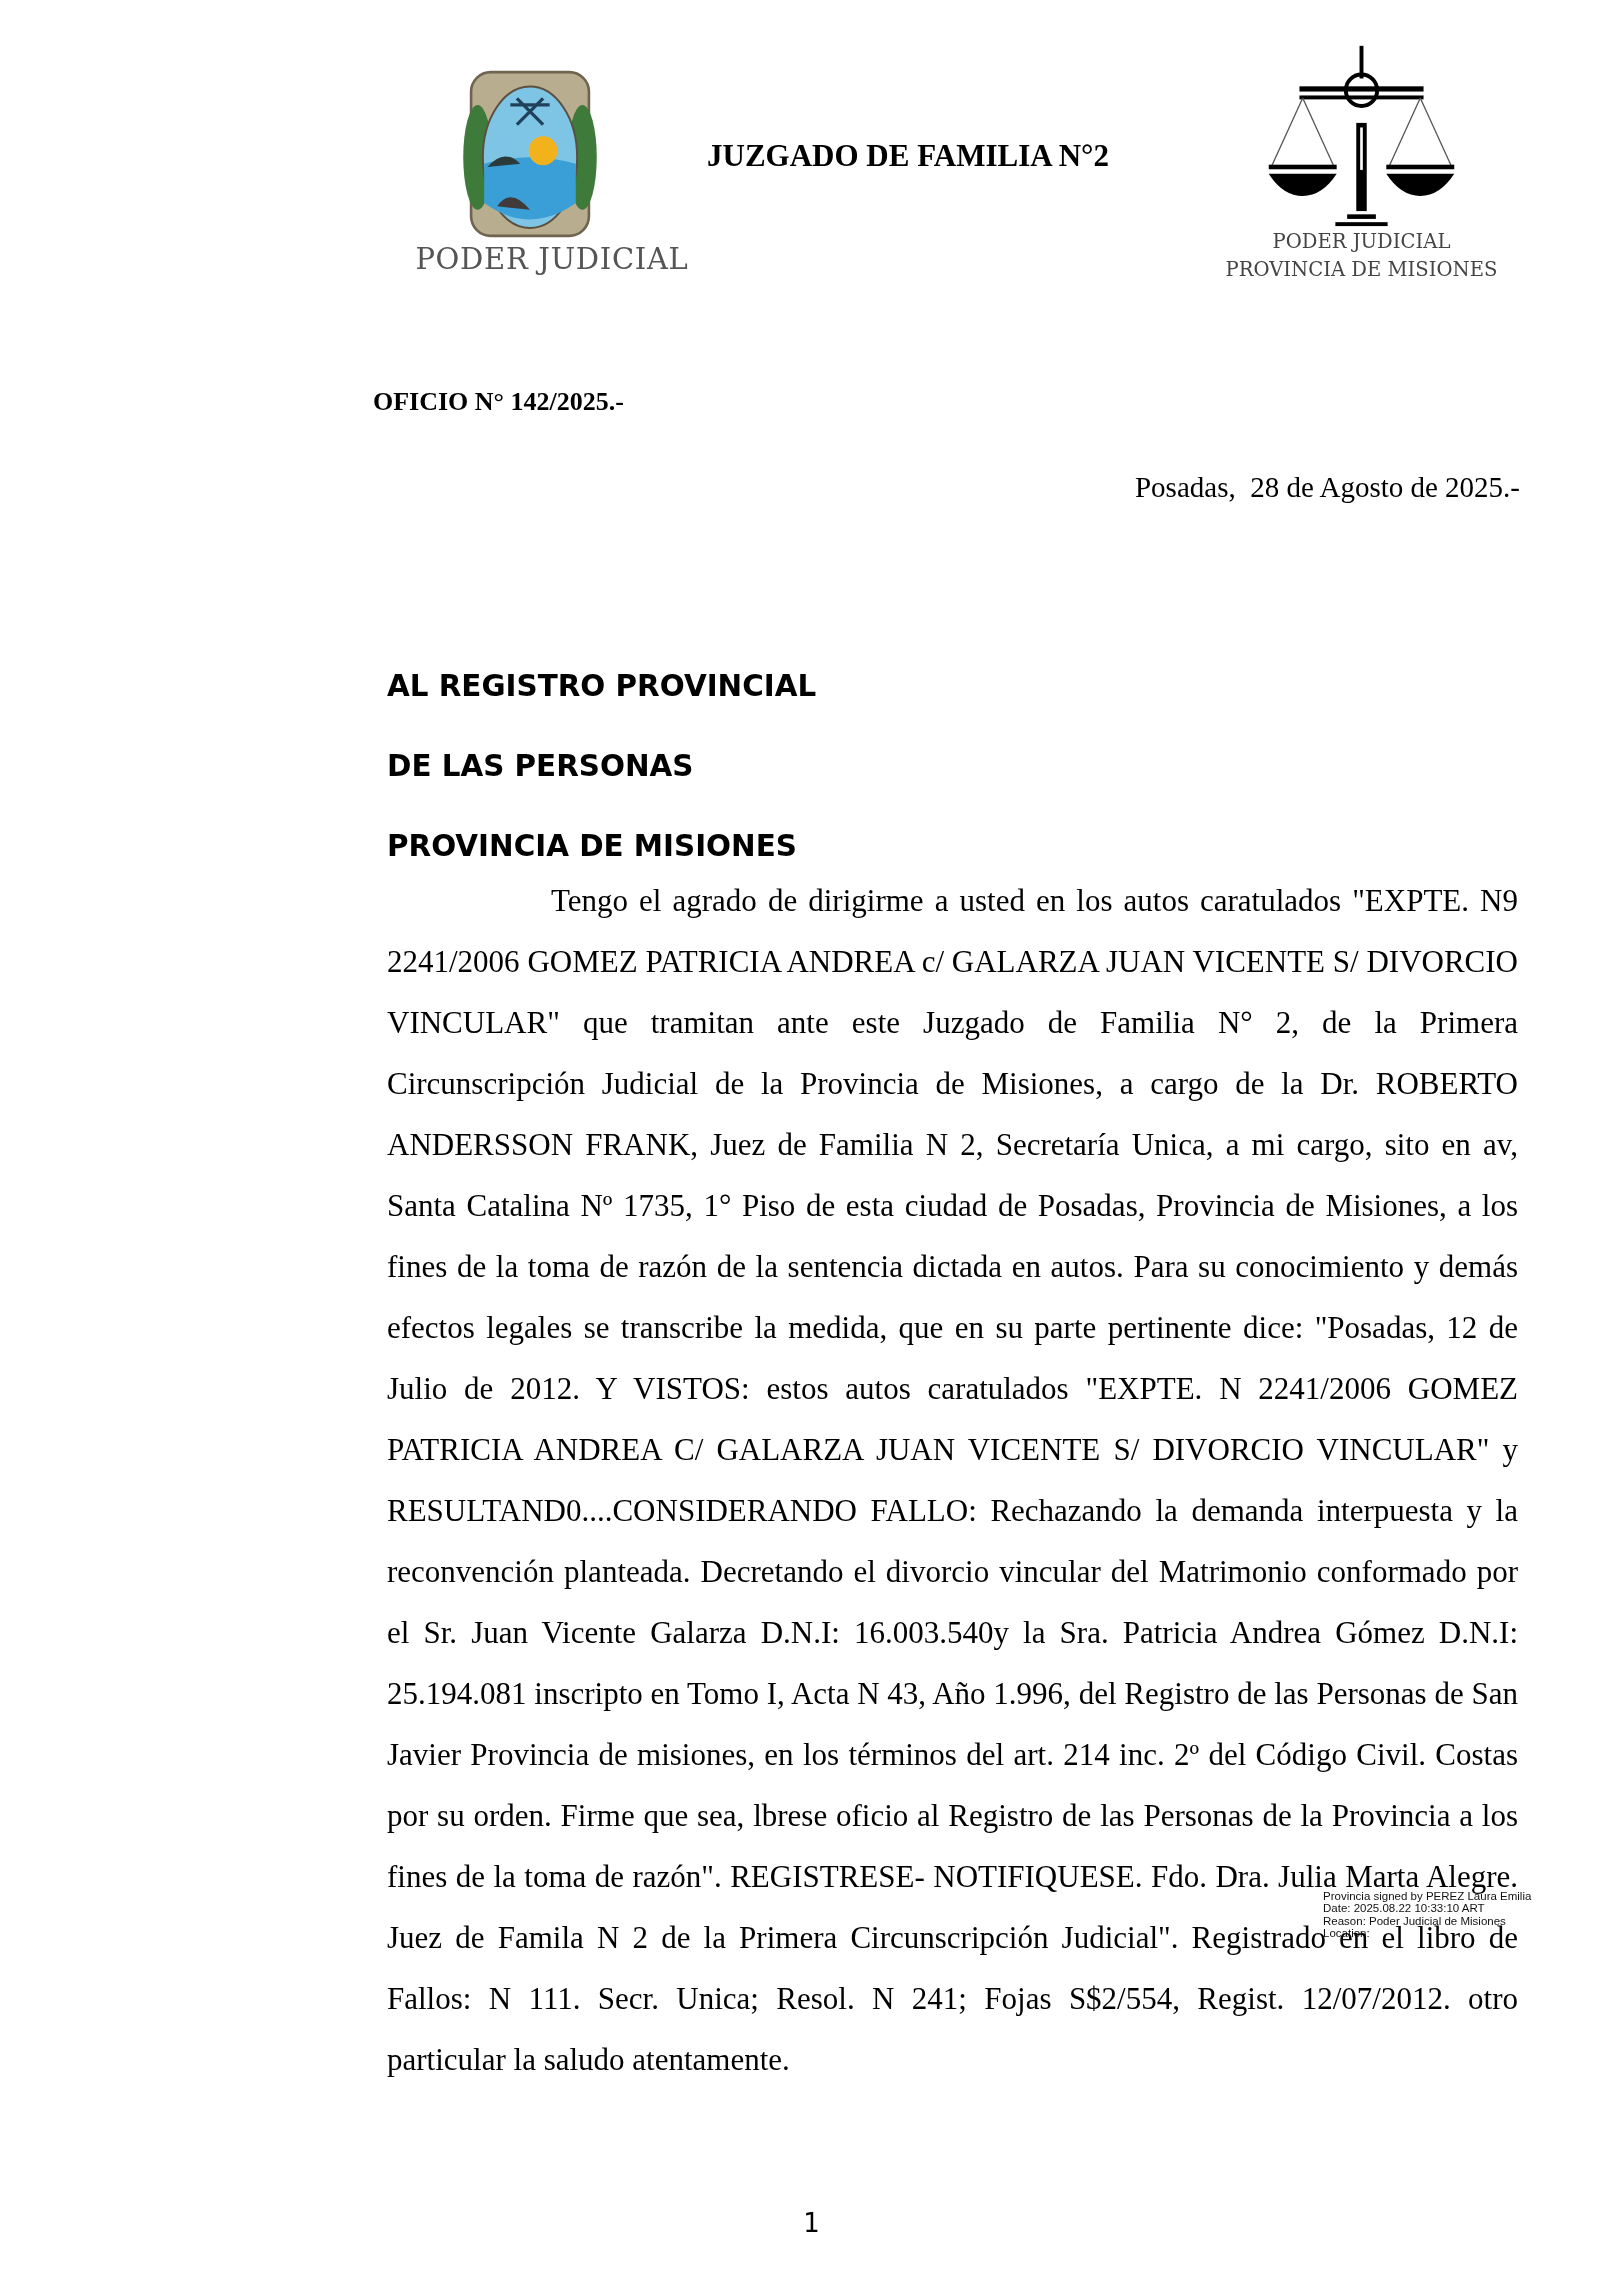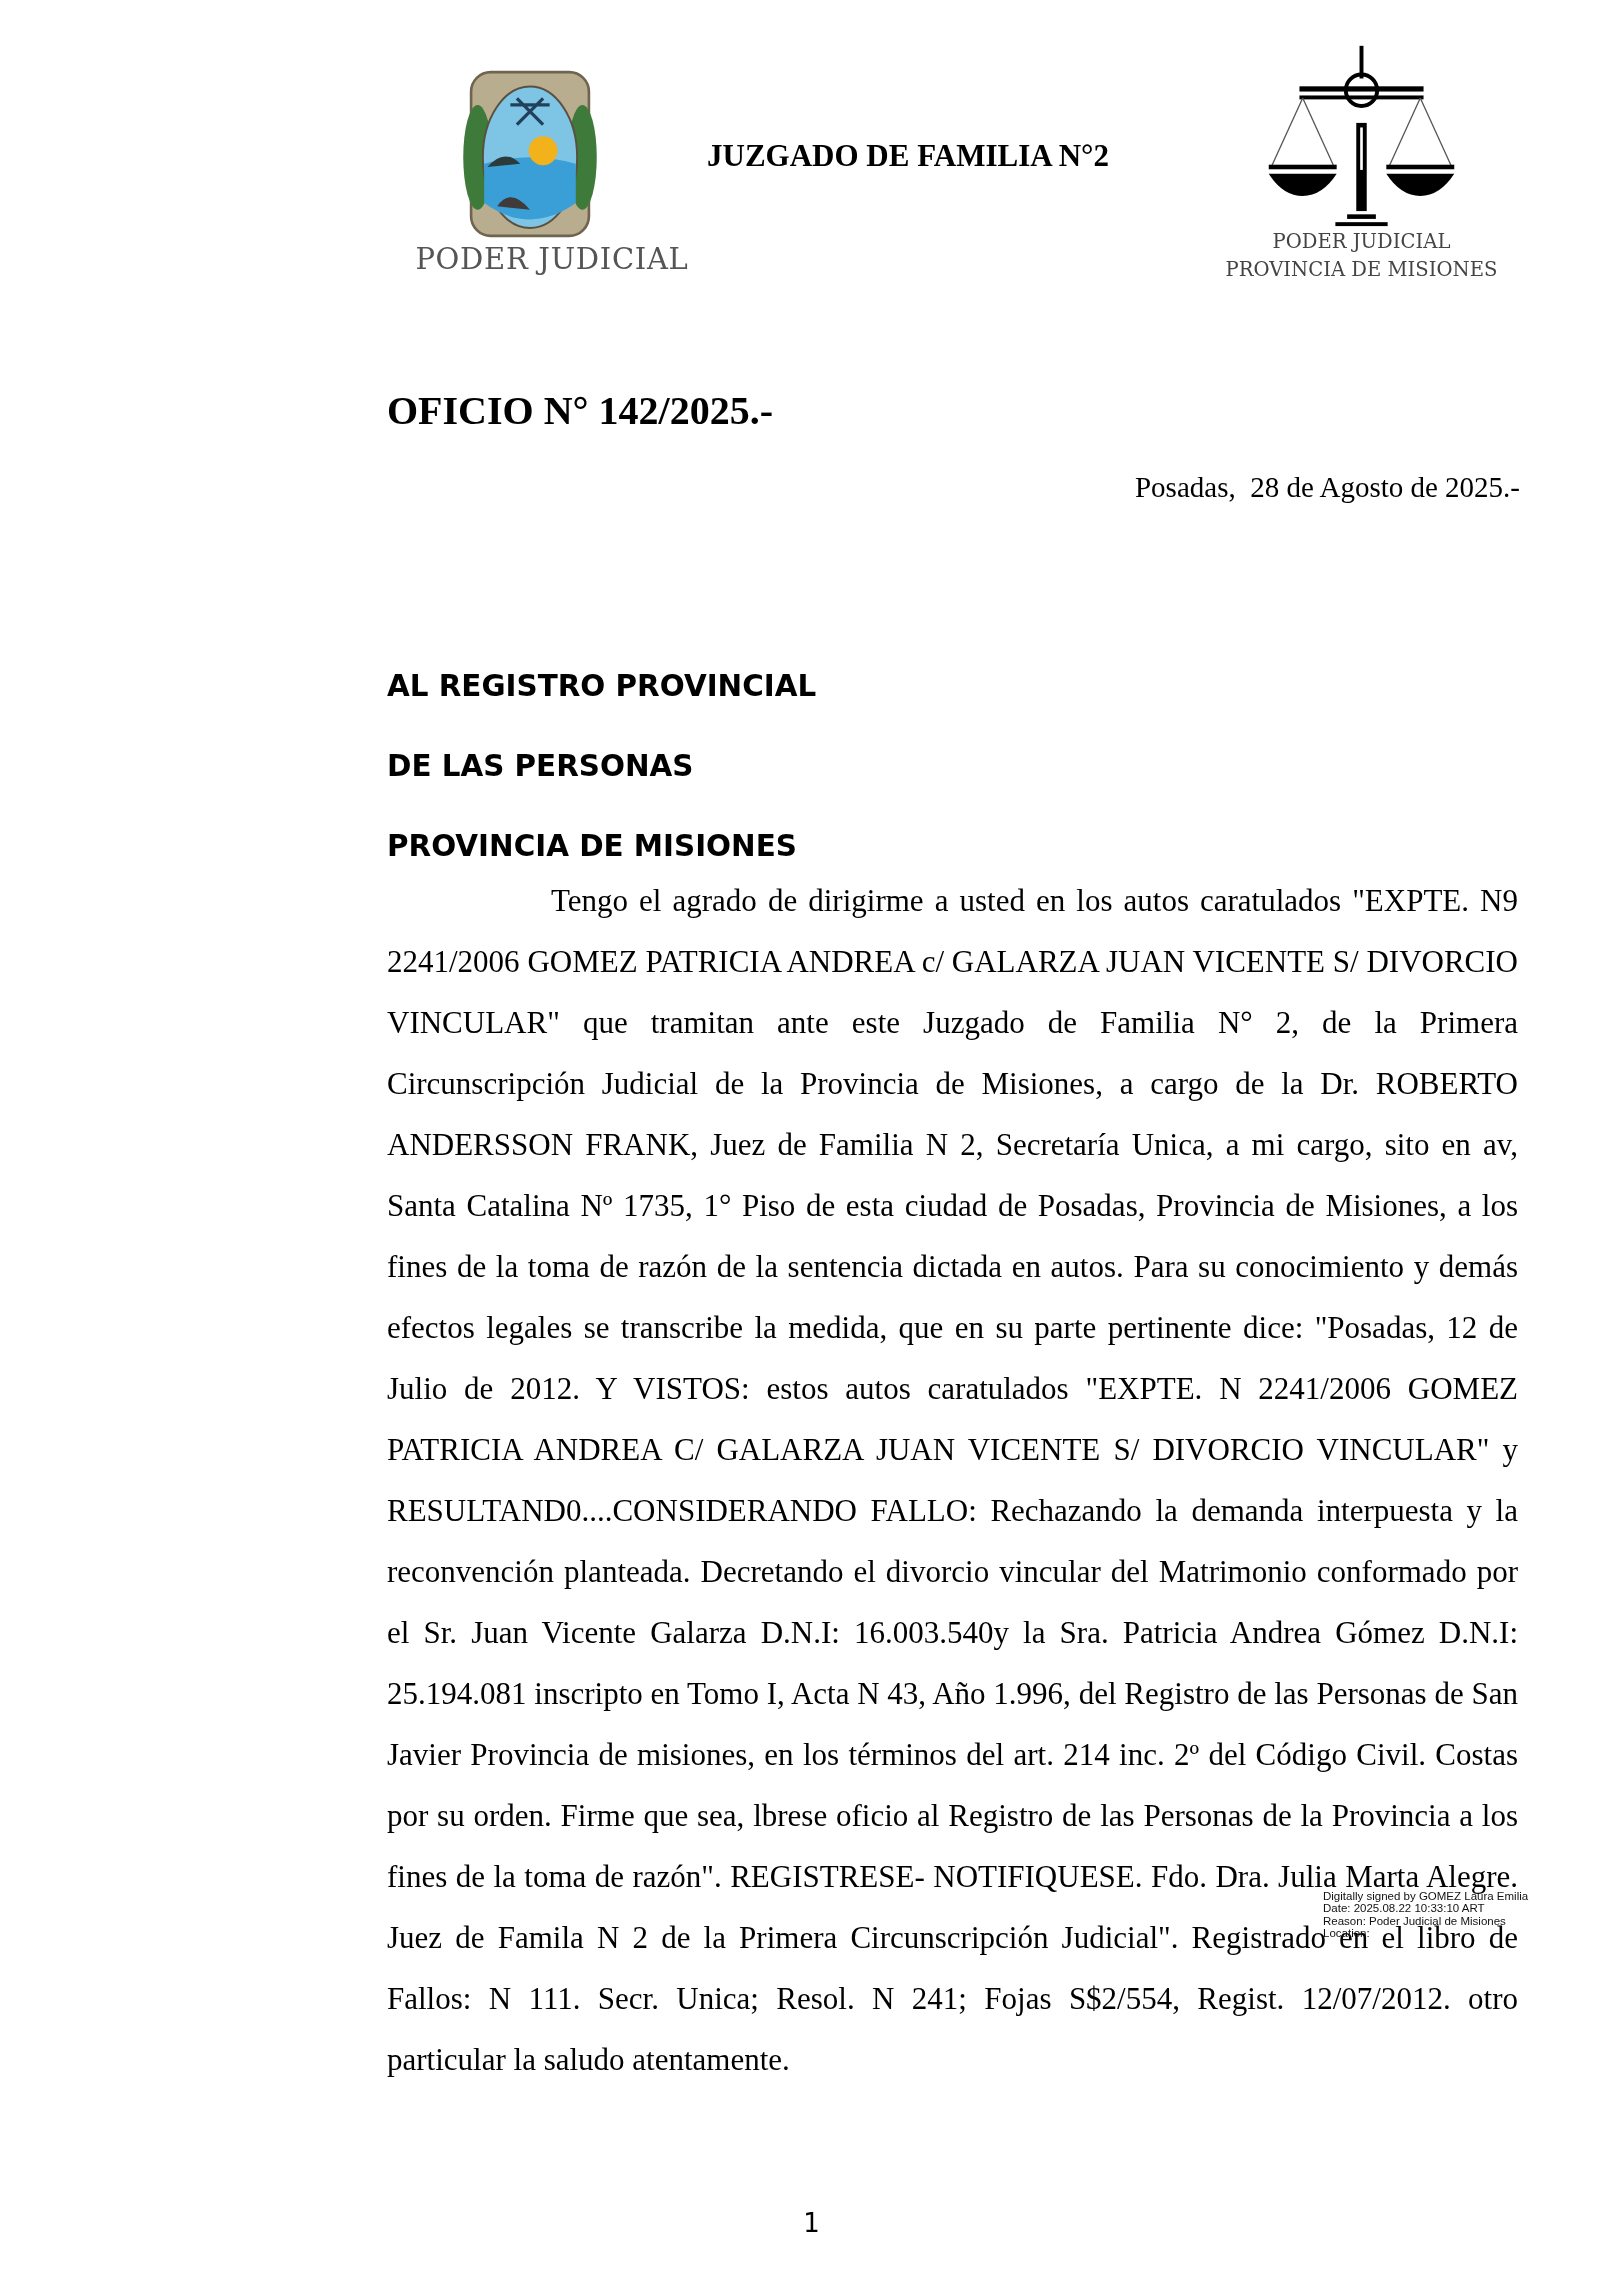--- a/index.html
+++ b/index.html
@@ -21,22 +21,22 @@
     }
     .logo-right .cap1 { top: 191px; font-size: 19.6px; }
     .logo-right .cap2 { top: 219px; font-size: 19.6px; letter-spacing: 0px; }
 
     .court-header {
       position: absolute; left: 707px; top: 137px; width: 471px; text-align: left;
       font-family: "Liberation Serif", serif; font-weight: bold; font-size: 31px; line-height: 38px;
     }
 
     .oficio {
-      position: absolute; left: 387px; top: 387px;
-      font-family: "Liberation Serif", serif; font-weight: bold; font-size: 40px; text-align: center;
+      position: absolute; left: 373px; top: 387px;
+      font-family: "Liberation Serif", serif; font-weight: bold; font-size: 26px; text-align: center;
     }
 
     .date-line {
       position: absolute; right: 103px; top: 471px;
       font-family: Liberation Serif, serif; font-size: 29px;
     }
 
     .recipient {
       position: absolute; left: 387px; top: 631px;
       font-family: "DejaVu Sans", sans-serif; font-weight: bold; font-size: 29.4px; margin-top: 36px;
@@ -110,20 +110,20 @@
 
 <div class="recipient">
   <div>AL REGISTRO PROVINCIAL</div>
   <div>DE LAS PERSONAS</div>
   <div>PROVINCIA DE MISIONES</div>
 </div>
 
 <div class="body-text">Tengo el agrado de dirigirme a usted en los autos caratulados "EXPTE. N9 2241/2006 GOMEZ PATRICIA ANDREA c/ GALARZA JUAN VICENTE S/ DIVORCIO VINCULAR" que tramitan ante este Juzgado de Familia N° 2, de la Primera Circunscripción Judicial de la Provincia de Misiones, a cargo de la Dr. ROBERTO ANDERSSON FRANK, Juez de Familia N 2, Secretaría Unica, a mi cargo, sito en av, Santa Catalina Nº 1735, 1° Piso de esta ciudad de Posadas, Provincia de Misiones, a los fines de la toma de razón de la sentencia dictada en autos. Para su conocimiento y demás efectos legales se transcribe la medida, que en su parte pertinente dice: "Posadas, 12 de Julio de 2012. Y VISTOS: estos autos caratulados "EXPTE. N 2241/2006 GOMEZ PATRICIA ANDREA C/ GALARZA JUAN VICENTE S/ DIVORCIO VINCULAR" y RESULTAND0....CONSIDERANDO FALLO: Rechazando la demanda interpuesta y la reconvención planteada. Decretando el divorcio vincular del Matrimonio conformado por el Sr. Juan Vicente Galarza D.N.I: 16.003.540y la Sra. Patricia Andrea Gómez D.N.I: 25.194.081 inscripto en Tomo I, Acta N 43, Año 1.996, del Registro de las Personas de San Javier Provincia de misiones, en los términos del art. 214 inc. 2º del Código Civil. Costas por su orden. Firme que sea, lbrese oficio al Registro de las Personas de la Provincia a los fines de la toma de razón". REGISTRESE- NOTIFIQUESE. Fdo. Dra. Julia Marta Alegre. Juez de Famila N 2 de la Primera Circunscripción Judicial". Registrado en el libro de Fallos: N 111. Secr. Unica; Resol. N 241; Fojas S$2/554, Regist. 12/07/2012. otro particular la saludo atentamente.</div>
 
 <div class="signature">
-  <div>Digitally signed by GOMEZ Laura Emilia</div>
+  <div>Provincia signed by PEREZ Laura Emilia</div>
   <div>Date: 2025.08.22 10:33:10 ART</div>
   <div>Reason: Poder Judicial de Misiones</div>
   <div>Location:</div>
 </div>
 
 <div class="page-number">1</div>
 
 
 </body></html>

